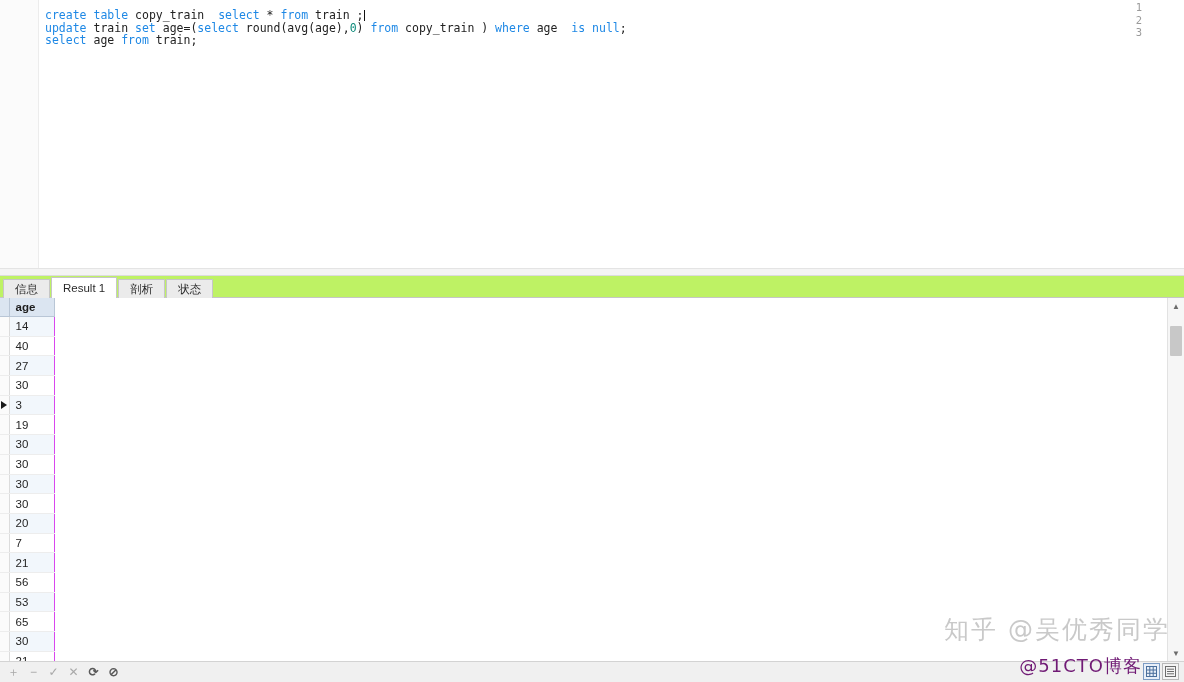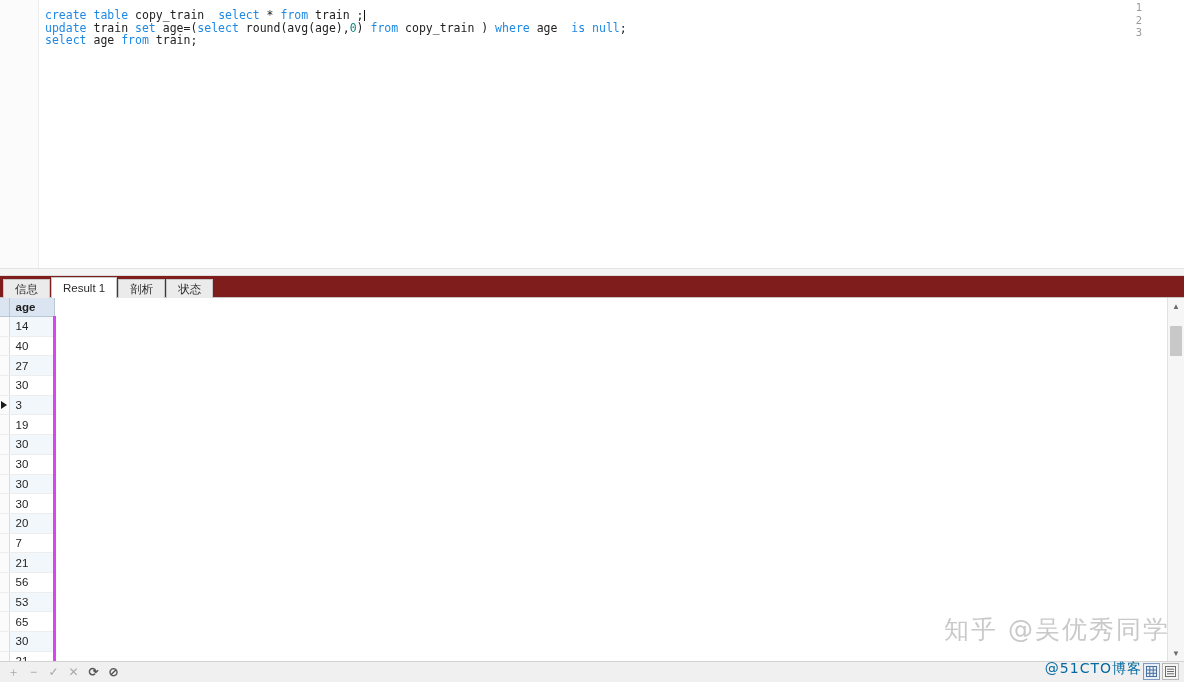--- a/index.html
+++ b/index.html
@@ -76,21 +76,21 @@
     height: 8px;
     background: #f4f4f4;
     border-top: 1px solid #e4e4e4;
     border-bottom: 1px solid #dcdcdc;
     box-sizing: border-box;
   }
 
   
   .tabbar {
     height: 22px;
-    background: #7f1d1d;
+    background: #bef264;
     border-bottom: 1px solid #c6c6c6;
     display: flex;
     align-items: flex-end;
     padding-left: 3px;
     box-sizing: border-box;
     position: relative;
   }
   .tab {
     height: 19px;
     line-height: 19px;
@@ -159,21 +159,21 @@
   }
   .grid-table td.cell-marker {
     background: #fbfbfb;
     border-right: 1px solid #dcdcdc;
     border-bottom: 1px solid #ededed;
     height: 18.7px;
     padding: 0;
     position: relative;
   }
   .grid-table td.cell-age {
-    border-right: 3px solid #d946ef;
+    border-right: 1px solid #d946ef;
     border-bottom: 1px solid #ededed;
     height: 18.7px;
     padding: 0 0 0 6px;
     text-align: left;
     background: #ffffff;
   }
   tr.alt td.cell-age { background: #f2f7fc; }
   .row-arrow {
     position: absolute;
     left: 1px; top: 50%;
@@ -259,22 +259,22 @@
     color: #c9c9c9;
     letter-spacing: 2px;
     font-family: "DejaVu Sans", sans-serif;
     white-space: nowrap;
     pointer-events: none;
     user-select: none;
   }
   .wm-cto {
     position: absolute;
     right: 42px; bottom: 4px;
-    font-size: 14px;
-    color: #0369a1;
+    font-size: 18px;
+    color: #701a75;
     letter-spacing: 1px;
     font-family: "DejaVu Sans", sans-serif;
     white-space: nowrap;
     pointer-events: none;
     user-select: none;
   }
 </style>
 </head>
 <body>
 

